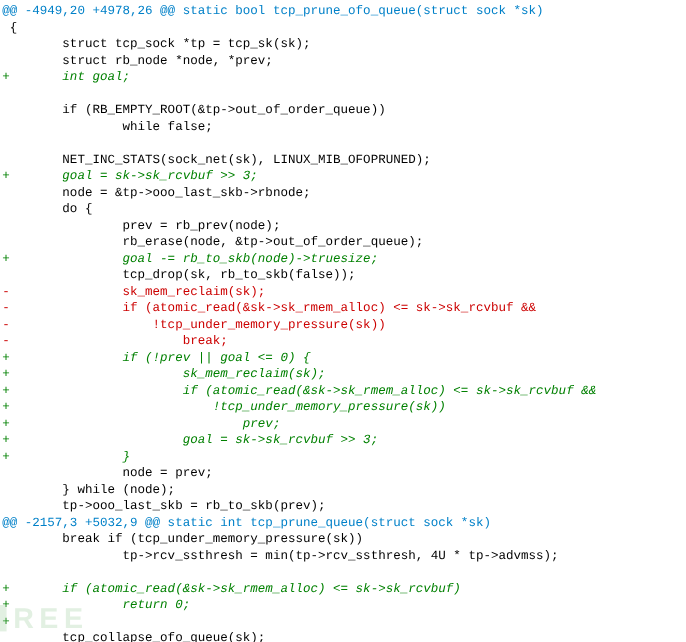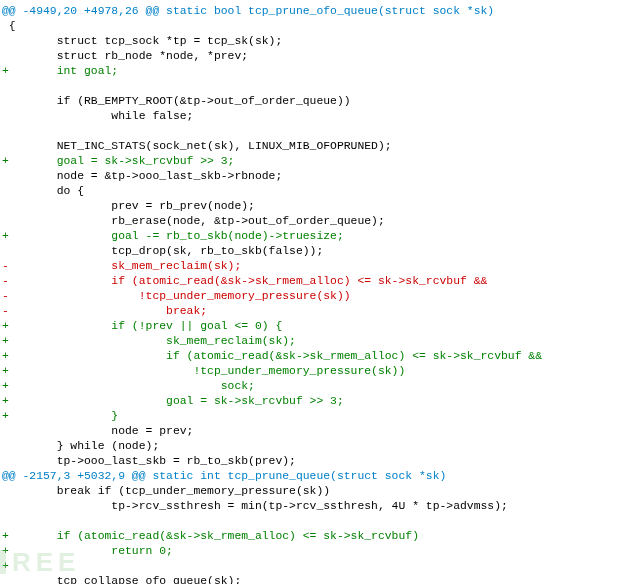--- a/index.html
+++ b/index.html
@@ -13,21 +13,21 @@
   pre {
     margin: 0;
     padding: 4px 2px;
     font-family: "Consolas", "Menlo", "Courier New", monospace;
     font-size: 11.4px;
     line-height: 15px;
     white-space: pre;
     color: #000000;
   }
   .hunk    { color: #0080c8; }
-  .add     { color: #008000; }
+  .add     { color: #008000; font-style: italic; }
   .del     { color: #cc0000; text-align: right; }
   .ctx     { color: #000000; }
   .wm {
     position: absolute;
     left: 0;
     bottom: 6px;
     font-family: Arial, Helvetica, sans-serif;
     font-size: 26px;
     font-weight: 700;
     letter-spacing: 5px;
@@ -65,21 +65,21 @@
 <span class="add">+               goal -= rb_to_skb(node)-&gt;truesize;</span>
 <span class="ctx">                tcp_drop(sk, rb_to_skb(false));</span>
 <span class="del">-               sk_mem_reclaim(sk);</span>
 <span class="del">-               if (atomic_read(&amp;sk-&gt;sk_rmem_alloc) &lt;= sk-&gt;sk_rcvbuf &amp;&amp;</span>
 <span class="del">-                   !tcp_under_memory_pressure(sk))</span>
 <span class="del">-                       break;</span>
 <span class="add">+               if (!prev || goal &lt;= 0) {</span>
 <span class="add">+                       sk_mem_reclaim(sk);</span>
 <span class="add">+                       if (atomic_read(&amp;sk-&gt;sk_rmem_alloc) &lt;= sk-&gt;sk_rcvbuf &amp;&amp;</span>
 <span class="add">+                           !tcp_under_memory_pressure(sk))</span>
-<span class="add">+                               sock;</span>
+<span class="add">+                               prev;</span>
 <span class="add">+                       goal = sk-&gt;sk_rcvbuf &gt;&gt; 3;</span>
 <span class="add">+               }</span>
 <span class="ctx">                node = prev;</span>
 <span class="ctx">        } while (node);</span>
 <span class="ctx">        tp-&gt;ooo_last_skb = rb_to_skb(prev);</span>
 <span class="hunk">@@ -2157,3 +5032,9 @@ static int tcp_prune_queue(struct sock *sk)</span>
 <span class="ctx">        break if (tcp_under_memory_pressure(sk))</span>
 <span class="ctx">                tp-&gt;rcv_ssthresh = min(tp-&gt;rcv_ssthresh, 4U * tp-&gt;advmss);</span>
 <span class="ctx"> </span>
 <span class="add">+       if (atomic_read(&amp;sk-&gt;sk_rmem_alloc) &lt;= sk-&gt;sk_rcvbuf)</span>

